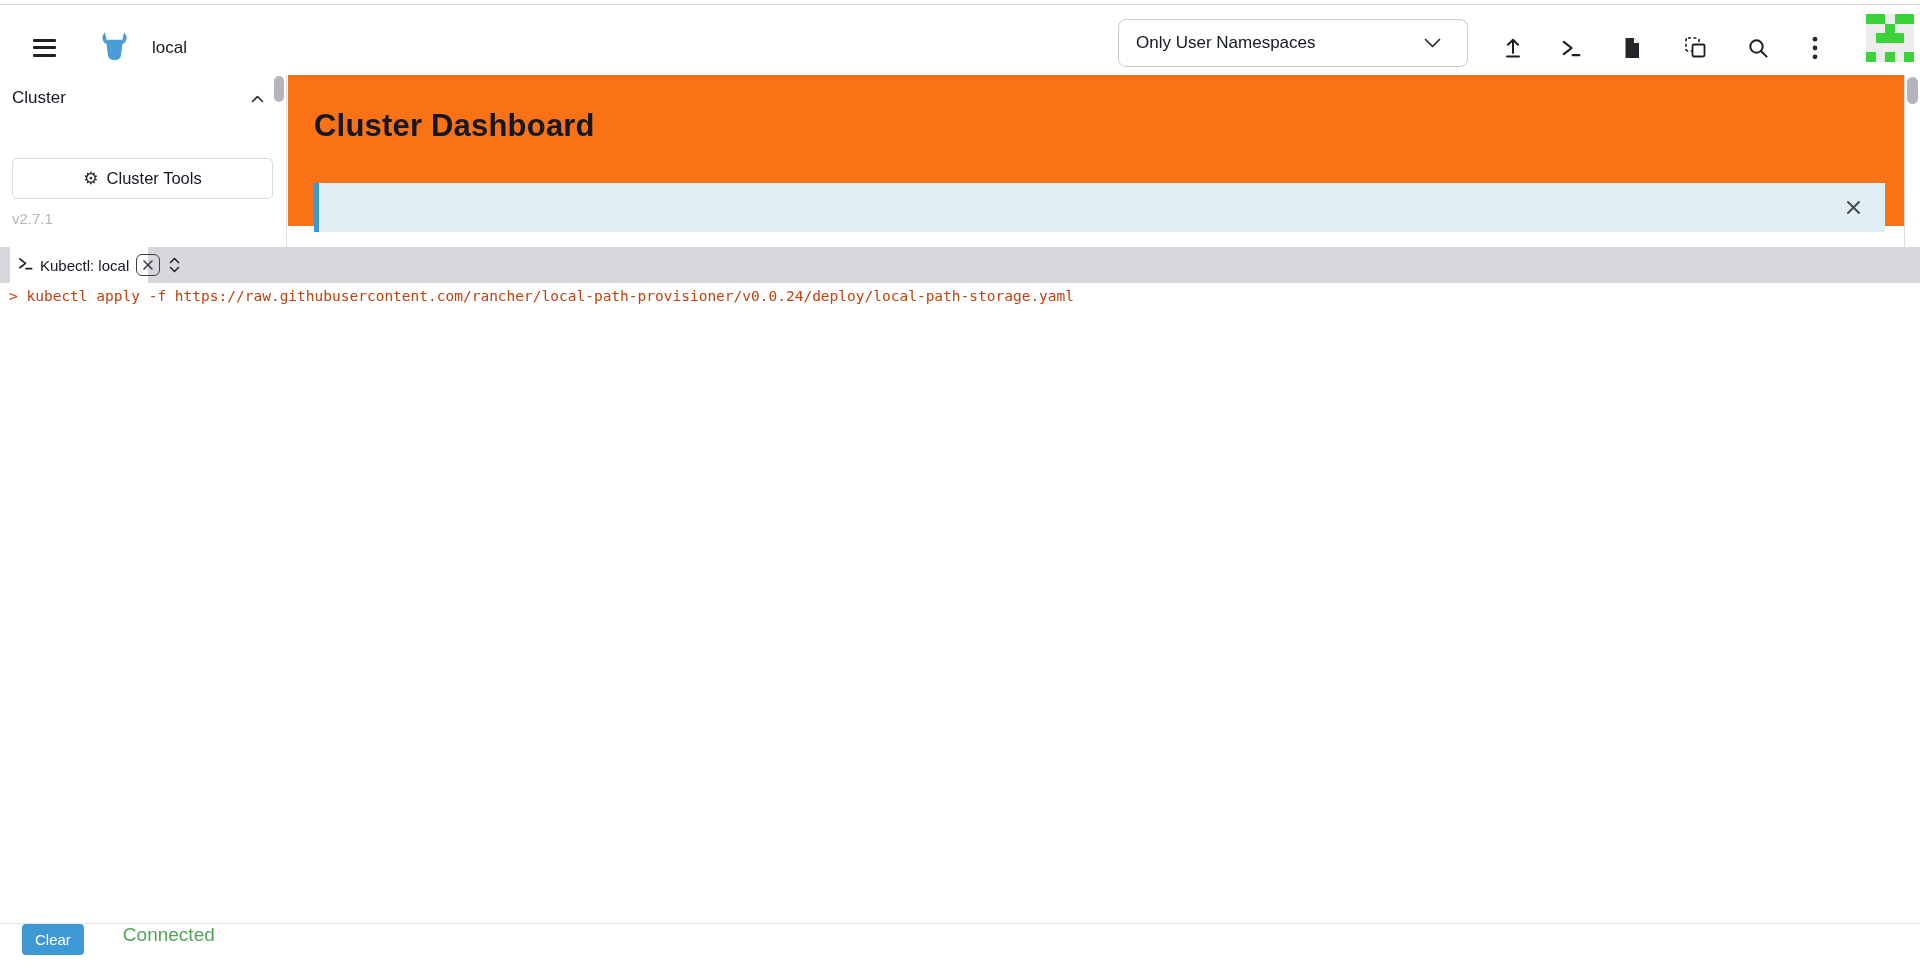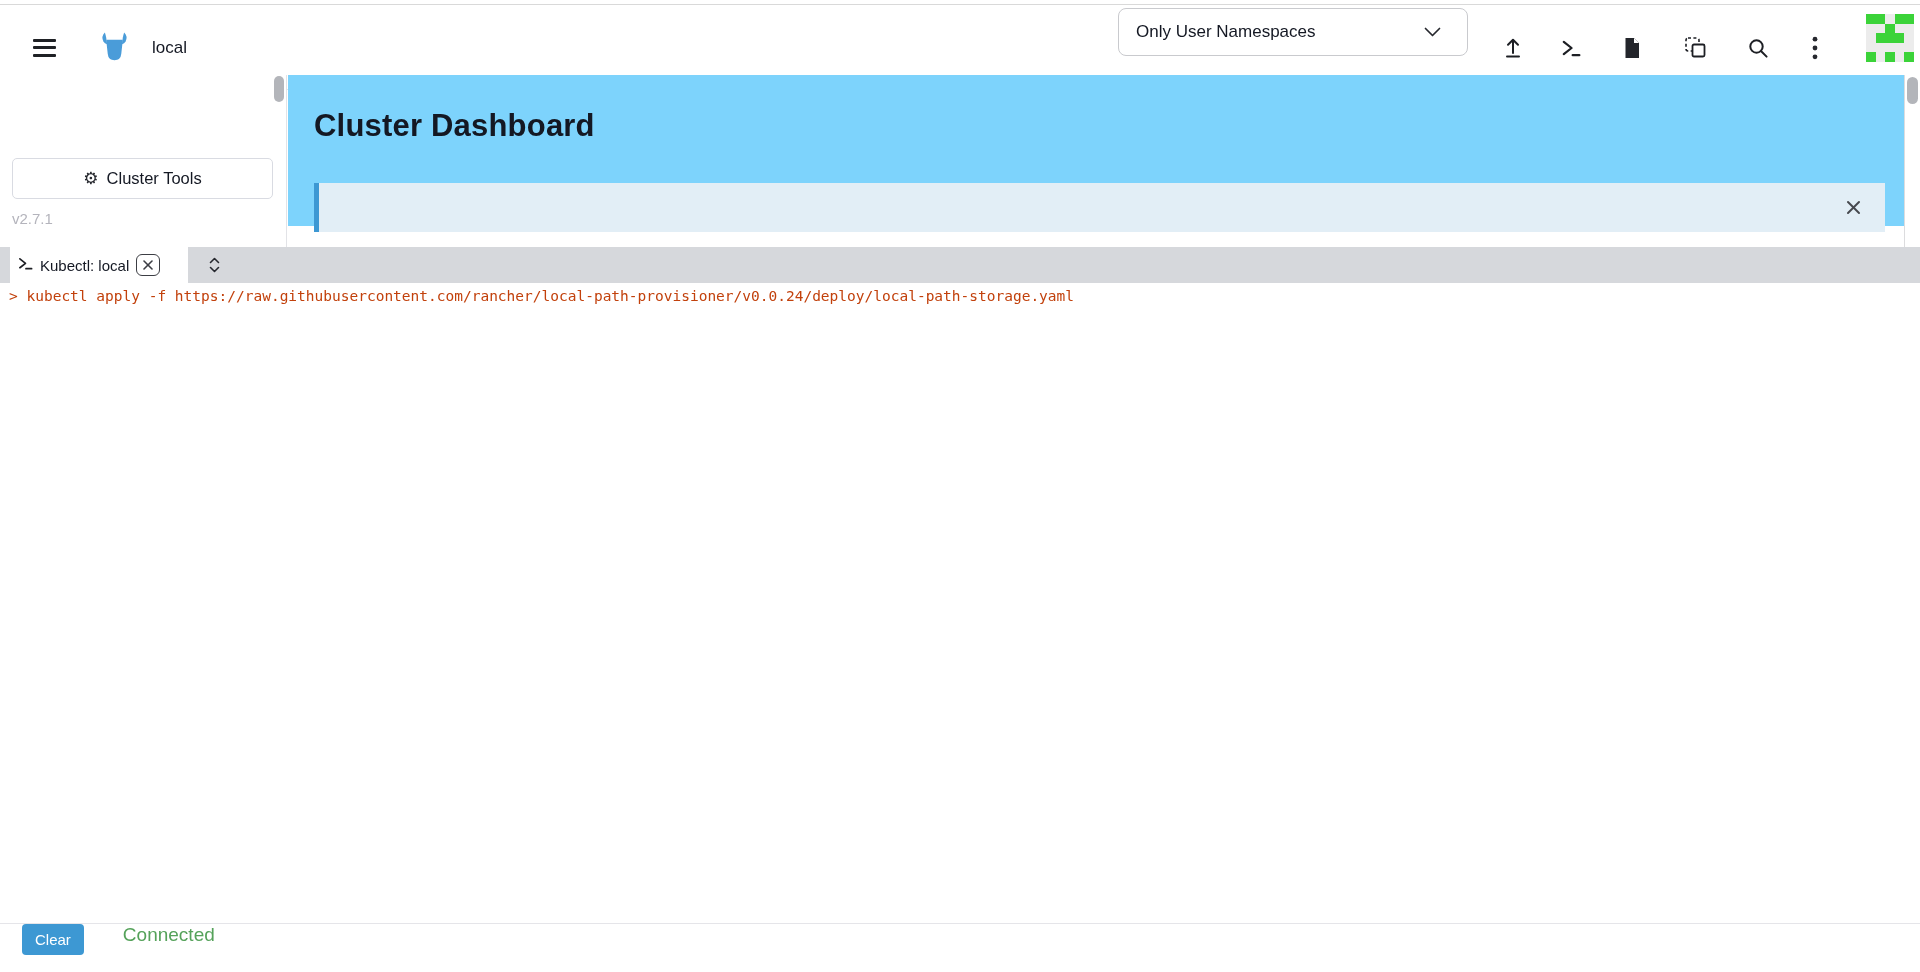--- a/index.html
+++ b/index.html
@@ -12,54 +12,54 @@
   
   .top-edge { position: absolute; top: 0; left: 0; right: 0; height: 5px; background: #fff; border-bottom: 1px solid #d9d9d9; }
 
   
   header { position: absolute; top: 6px; left: 0; right: 0; height: 84px; background: #fff; border-bottom: 1px solid #e2e3e7; }
   .hamburger { position: absolute; left: 33px; top: 50%; transform: translateY(-50%); width: 23px; height: 18px;
     display: flex; flex-direction: column; justify-content: space-between; background: none; border: none; padding: 0; cursor: pointer; }
   .hamburger span { display: block; height: 3px; background: #1f2125; border-radius: 1px; }
   .logo { position: absolute; left: 96px; top: 50%; transform: translateY(-50%); width: 37px; height: 33px; }
   .cluster-name { position: absolute; left: 152px; top: 50%; transform: translateY(-50%); font-size: 17px; }
-  .ns-select { position: absolute; left: 1118px; top: 2px; width: 350px; height: 48px; background: #fff;
+  .ns-select { position: absolute; left: 1118px; top: 13px; width: 350px; height: 48px; background: #fff;
     border: 1px solid #c9cace; border-radius: 8px; display: flex; align-items: center; padding: 0 54px 0 17px;
     font-size: 17px; cursor: pointer; color: #141823; }
   .ns-select .dd-chevron { position: absolute; right: 26px; top: 50%; transform: translateY(-50%); }
   .icon-btn { position: absolute; top: 50%; transform: translateY(-50%); width: 28px; height: 28px;
     display: flex; align-items: center; justify-content: center; background: none; border: none; padding: 0; cursor: pointer; }
   .avatar { position: absolute; left: 1866px; top: 8px; width: 48px; height: 48px; display: grid;
     grid-template-columns: repeat(5, 1fr); grid-template-rows: repeat(5, 1fr); border: none; padding: 0; cursor: pointer; background: none; }
 
   
   aside { position: absolute; top: 75px; left: 0; width: 287px; height: 172px; background: #fff; border-right: 1px solid #e2e3e7; }
   .side-head { display: flex; align-items: center; justify-content: space-between; padding: 13px 22px 0 12px; font-size: 17px; }
   .side-item { display: flex; align-items: center; gap: 7px; padding: 15px 0 0 18px; font-size: 15.5px; cursor: pointer; }
   .tools-btn { position: absolute; left: 12px; top: 83px; width: 261px; height: 41px; background: #fff;
     border: 1px solid #d9dbe2; border-radius: 5px; display: flex; align-items: center; justify-content: center; gap: 8px;
     font-size: 16.5px; font-family: inherit; color: #141823; cursor: pointer; }
   .gear { font-size: 17px; line-height: 1; color: #26282e; }
   .version { position: absolute; left: 12px; top: 135px; font-size: 15px; color: #b4b4bc; }
   .side-scroll-thumb { position: absolute; right: 2px; top: 1px; width: 10px; height: 26px; background: #b3b5ba; border-radius: 6px; }
 
   
-  main { position: absolute; left: 288px; top: 75px; width: 1616px; height: 151px; background: #7dd3fc; }
+  main { position: absolute; left: 288px; top: 75px; width: 1616px; height: 151px; background: #f97316; }
   main h1 { position: absolute; left: 26px; top: 33px; margin: 0; font-size: 31px; font-weight: 600; letter-spacing: 0.2px; }
   .banner { position: absolute; left: 26px; right: 19px; top: 108px; height: 49px;
     background: var(--banner-bg, #e2eef6); border-left: 5px solid var(--primary, #3d98d3);
     display: flex; align-items: center; padding: 0 22px 0 15px; font-size: 16px; }
   .banner-close { margin-left: auto; background: none; border: none; padding: 2px; cursor: pointer; display: flex; }
   .main-scroll { position: absolute; left: 1904px; top: 75px; width: 16px; height: 172px; border-left: 1px solid #dcdcde; background: #fff; }
   .main-scroll .thumb { position: absolute; left: 2px; top: 2px; width: 11px; height: 27px; background: #b3b5ba; border-radius: 6px; }
 
   
   .terminal { position: absolute; top: 247px; left: 0; width: 1920px; height: 725px; background: #fff; }
   .tab-bar { height: 36px; background: var(--tabbar-bg, #d6d8dc); display: flex; align-items: stretch; }
-  .tab { margin-left: 10px; width: 178px; background: #fff; display: flex; align-items: center; gap: 7px;
+  .tab { margin-left: 10px; width: 138px; background: #fff; display: flex; align-items: center; gap: 7px;
     padding: 0 8px; font-size: 15px; cursor: pointer; }
   .tab-label { white-space: nowrap; }
   .tab-close { width: 24px; height: 22px; border: 1.5px solid #3c3e44; border-radius: 6px; background: none;
     display: flex; align-items: center; justify-content: center; padding: 0; cursor: pointer; flex: none; }
   .resize-btn { width: 26px; margin-left: 13px; background: none; border: none; padding: 0; cursor: pointer;
     display: flex; flex-direction: column; align-items: center; justify-content: center; gap: 2px; }
   .term-body { position: absolute; top: 36px; bottom: 49px; left: 0; right: 0; padding: 5px 0 0 9px;
     font-family: "DejaVu Sans Mono", monospace; font-size: 14.5px; color: #c2410c; white-space: pre; }
   .term-footer { position: absolute; bottom: 0; left: 0; right: 0; height: 49px; background: #fff;
     border-top: 1px solid #e5e5e9; display: flex; align-items: flex-start; padding-left: 22px; }
@@ -158,20 +158,28 @@
       <div style="background: rgb(236, 236, 236);"></div>
       <div style="background: rgb(59, 211, 57);"></div>
       <div style="background: rgb(236, 236, 236);"></div>
       <div style="background: rgb(59, 211, 57);"></div>
       <div style="background: rgb(236, 236, 236);"></div>
       <div style="background: rgb(59, 211, 57);"></div>
     </button>
 </header>
 
 <aside>
+  <div class="side-head">
+    <span>Cluster</span>
+    <span>
+      <svg width="13" height="8" viewBox="0 0 13 8" fill="none" stroke="#26282e" stroke-width="1.6" stroke-linecap="round" stroke-linejoin="round">
+          <path d="M1.5 6.5 L6.5 1.5 L11.5 6.5"></path>
+        </svg>
+    </span>
+  </div>
   <button class="tools-btn">
     <span class="gear">⚙</span>
     <span>Cluster Tools</span>
   </button>
   <div class="version">v2.7.1</div>
   <div class="side-scroll-thumb"></div>
 </aside>
 
 <main>
   <h1>Cluster Dashboard</h1>

